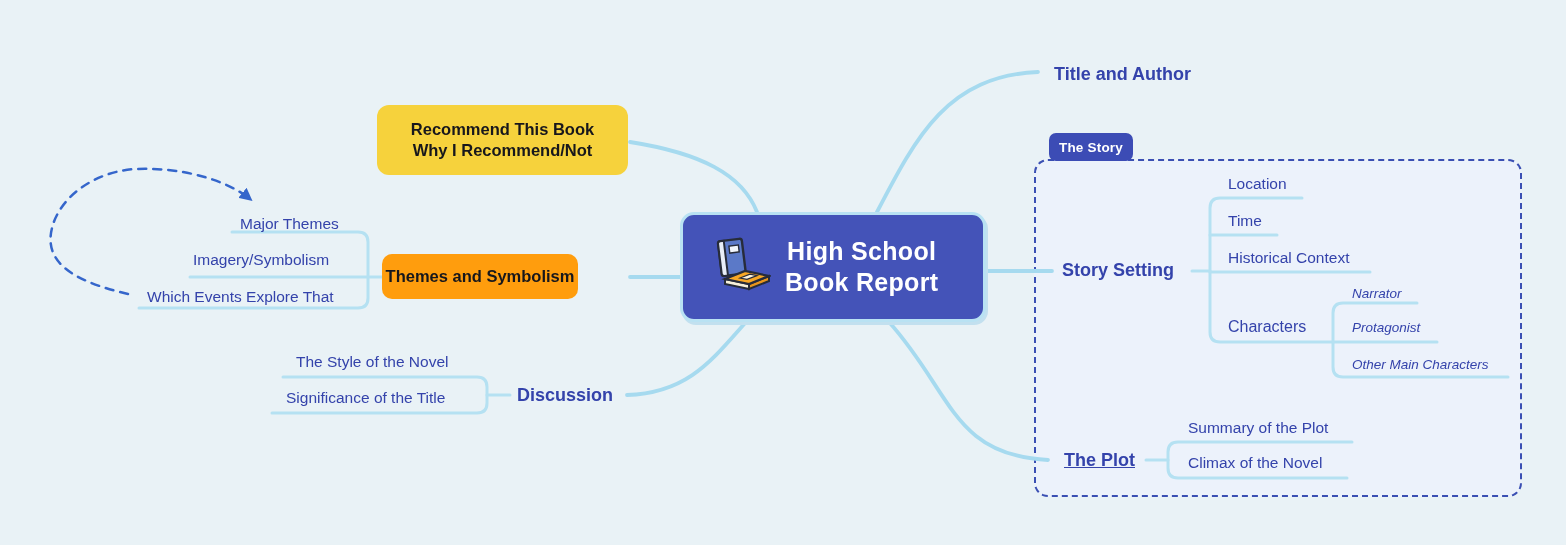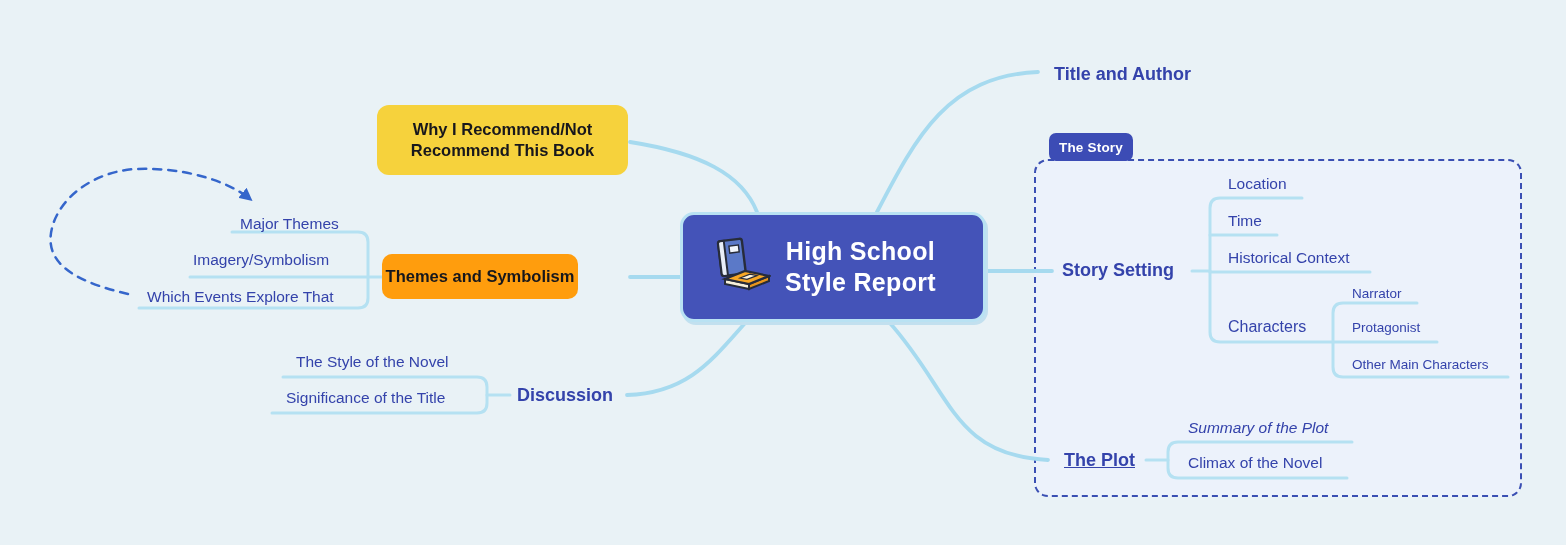--- a/index.html
+++ b/index.html
@@ -55,21 +55,21 @@
   .center-title{
     color:#FFFFFF;font-weight:bold;font-size:25px;line-height:31px;
     margin-left:14px;letter-spacing:.3px;text-align:center;
   }
   .center-icon{margin-left:28px;flex:0 0 auto;}
   
   .lbl{position:absolute;white-space:nowrap;color:#3443AB;z-index:3;}
   .lbl-main{font-weight:bold;font-size:18px;line-height:22px;}
   .lbl-sub{font-size:15.5px;line-height:19px;}
   .lbl-mid{font-size:16px;line-height:20px;}
-  .lbl-small{font-size:13.5px;line-height:17px;}
+  .lbl-small{font-size:13.5px;line-height:17px;font-style:italic;}
 </style>
 </head>
 <body>
 
 <div class="canvas">
 
   <div class="story-group"></div>
 
   <svg class="layer-svg" width="1566" height="545" viewBox="0 0 1566 545">
     <defs>
@@ -113,27 +113,27 @@
           <rect x="19.5" y="9" width="9.5" height="7" fill="#F2F6FC" stroke="#272C3A" stroke-width="1.4"></rect>
         </g>
         <path d="M14 42 L38 47 L38 52 L14 47 Z" fill="#F7F0DA" stroke="#272C3A" stroke-width="2"></path>
         <path d="M38 47 L58 39 L58 44 L38 52 Z" fill="#E8951C" stroke="#272C3A" stroke-width="2"></path>
         <path d="M14 42 L34 34 L58 39 L38 47 Z" fill="#F8A826" stroke="#272C3A" stroke-width="2.2"></path>
         <path d="M29 41 L39 37.2 L46 38.6 L36 42.4 Z" fill="#FDF4DC" stroke="#272C3A" stroke-width="1.2"></path>
       </svg>
     </span>
     <span class="center-title">
       <span>High School</span><br>
-      <span>Style Report</span>
+      <span>Book Report</span>
     </span>
   </div>
 
   <div class="node-box node-yellow">
+    <span>Recommend This Book</span>
     <span>Why I Recommend/Not</span>
-    <span>Recommend This Book</span>
   </div>
 
   <div class="node-box node-orange">Themes and Symbolism</div>
 
   <div class="lbl lbl-sub" style="left:240px;top:214px;">Major Themes</div>
   <div class="lbl lbl-sub" style="left:193px;top:250px;">Imagery/Symbolism</div>
   <div class="lbl lbl-sub" style="left:147px;top:287px;">Which Events Explore That</div>
 
   <div class="lbl lbl-main" style="left:517px;top:384px;text-align:right;">Discussion</div>
   <div class="lbl lbl-sub" style="left:296px;top:352px;">The Style of the Novel</div>
@@ -145,16 +145,16 @@
   <div class="lbl lbl-sub" style="left:1228px;top:174px;">Location</div>
   <div class="lbl lbl-sub" style="left:1228px;top:211px;">Time</div>
   <div class="lbl lbl-sub" style="left:1228px;top:248px;">Historical Context</div>
 
   <div class="lbl lbl-mid" style="left:1228px;top:317px;">Characters</div>
   <div class="lbl lbl-small" style="left:1352px;top:285px;">Narrator</div>
   <div class="lbl lbl-small" style="left:1352px;top:319px;">Protagonist</div>
   <div class="lbl lbl-small" style="left:1352px;top:356px;">Other Main Characters</div>
 
   <div class="lbl lbl-main" style="left:1064px;top:449px;text-decoration:underline;">The Plot</div>
-  <div class="lbl lbl-sub" style="left:1188px;top:418px;font-style:italic;">Summary of the Plot</div>
+  <div class="lbl lbl-sub" style="left:1188px;top:418px;">Summary of the Plot</div>
   <div class="lbl lbl-sub" style="left:1188px;top:453px;">Climax of the Novel</div>
 
 </div>
 
 </body></html>

